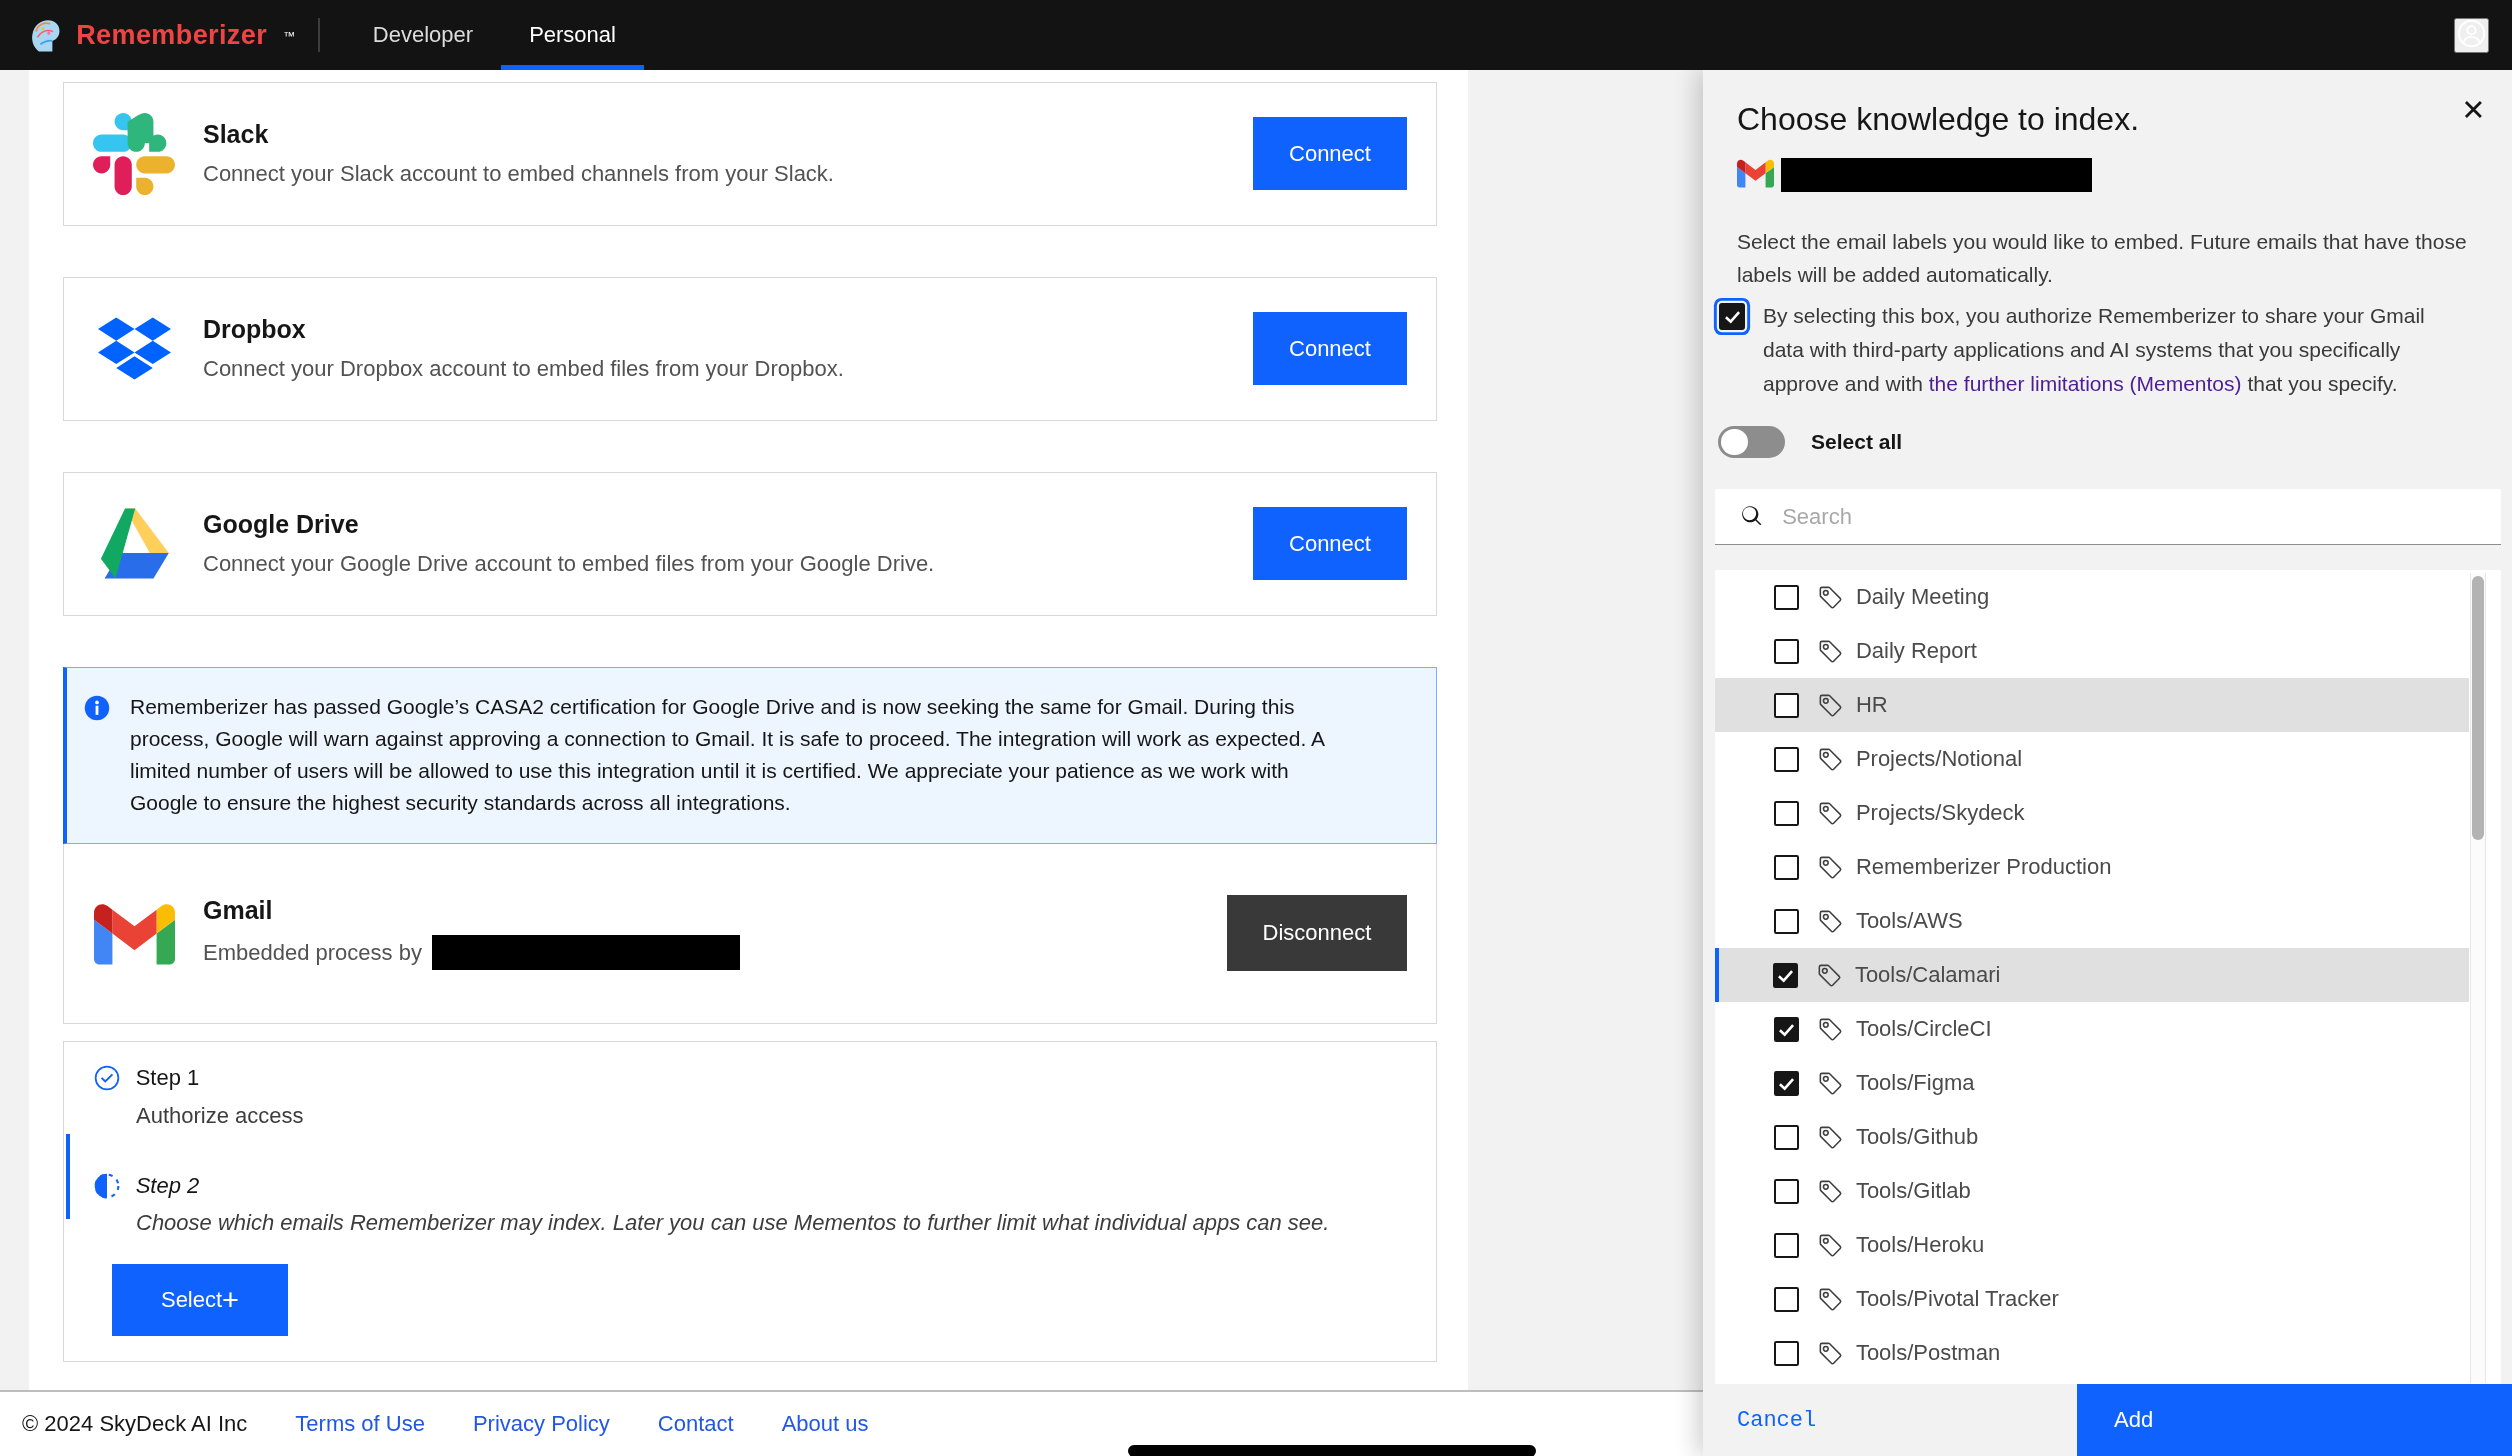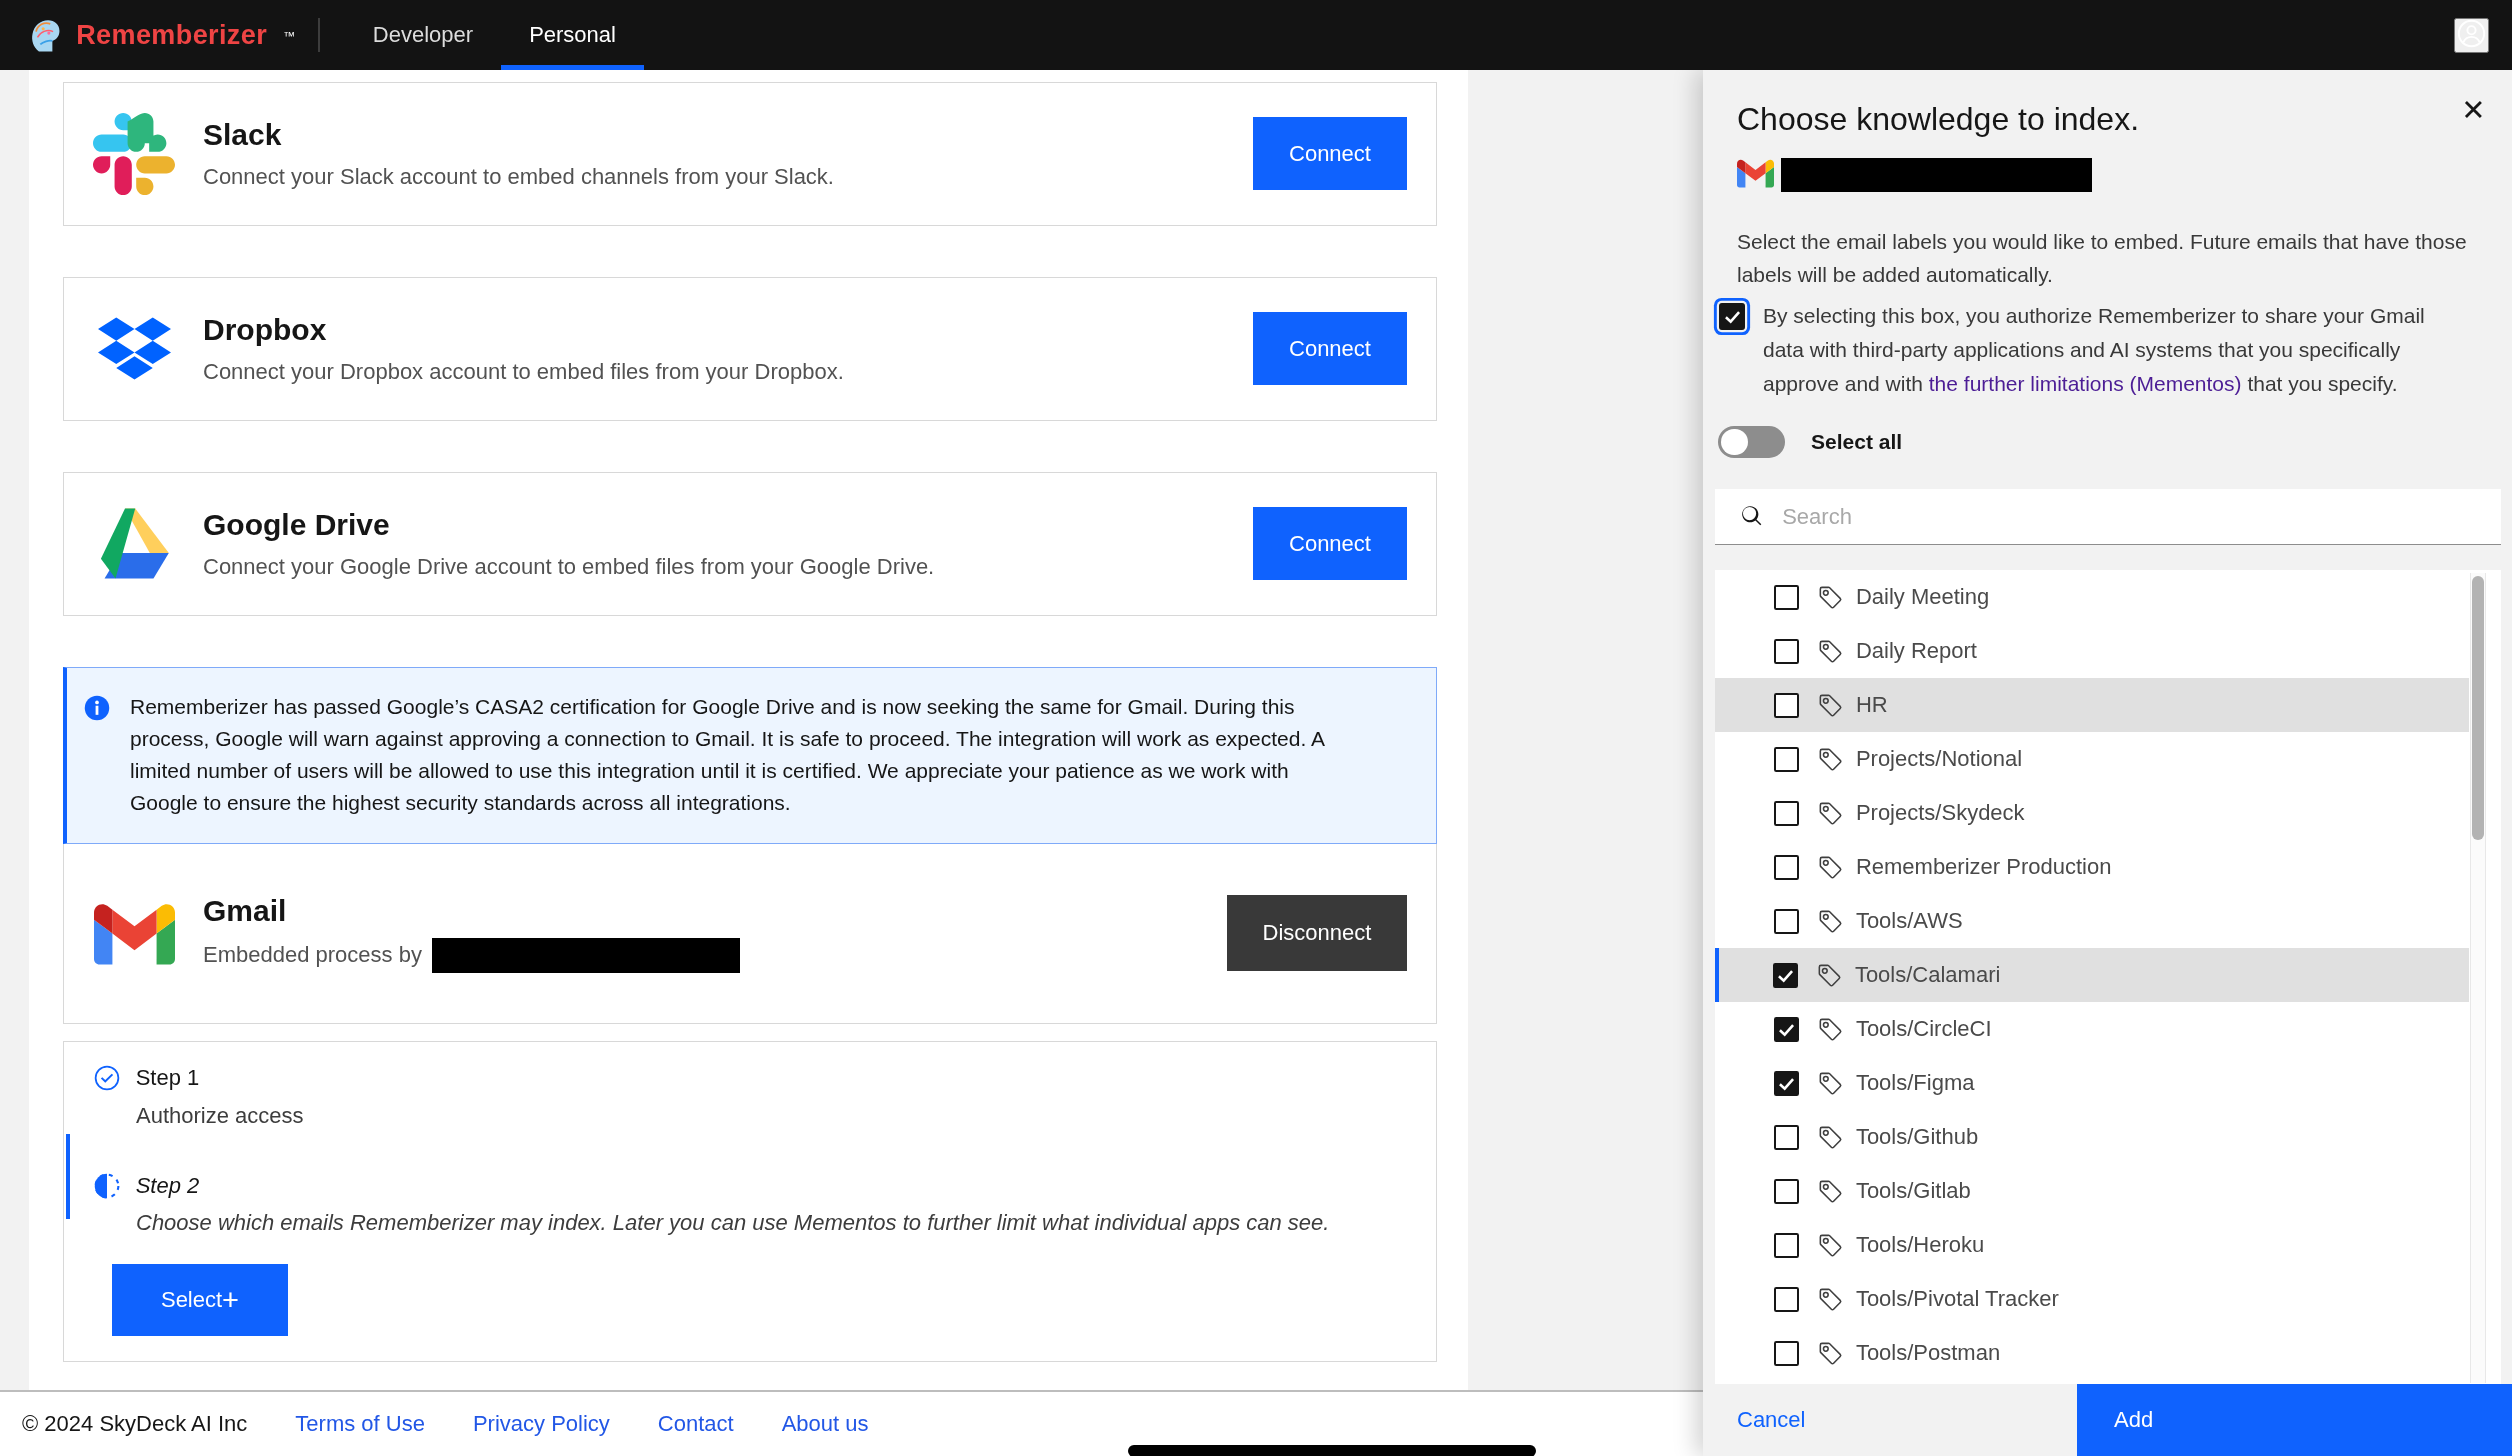--- a/index.html
+++ b/index.html
@@ -27,21 +27,21 @@
   
   .main-surface { position:absolute; left:29px; top:70px; width:1439px; height:1320px;
     background:#ffffff; padding-top:11.7px; overflow:hidden; }
   .card { width:1374px; margin-left:34px; border:1.5px solid #d8d8d8; background:#fff; }
   .integration-card { height:144px; margin-bottom:51px; display:flex;
     align-items:center; padding:0 29px; }
   .int-icon { width:82px; height:82px; flex:none; margin-right:28px;
     display:flex; align-items:center; justify-content:center; }
   .int-icon svg { width:82px; height:82px; }
   .int-text { display:flex; flex-direction:column; }
-  .int-name { font-size:30px; font-weight:700; color:#161616; }
+  .int-name { font-size:25px; font-weight:700; color:#161616; }
   .int-desc { font-size:22px; color:#525252; margin-top:11.7px; }
   .btn { border:none; font-family:inherit; cursor:pointer; }
   .btn-primary { background:#0f62fe; color:#fff; }
   .connect-btn { margin-left:auto; width:154px; height:73px; font-size:22px;
     display:flex; align-items:center; justify-content:center; }
   
   .notice { width:1374px; margin:48px 0 0 34px; background:#edf5ff;
     border:1.5px solid #7faaf9; border-left:4.4px solid #0f62fe;
     padding:23.5px 29px 23.5px 16px; display:flex; gap:19px; min-height:141px; }
   .notice-icon { flex:none; width:28px; height:28px; margin-top:2.9px; }
@@ -124,21 +124,21 @@
   .tag-icon svg { width:25px; height:25px; }
   .row-label { margin-left:13.2px; font-size:22px; color:#4a4a4a; white-space:nowrap; }
   .p-scroll-track { position:absolute; left:767px; top:503px; width:16px;
     height:810px; background:#fbfbfb; border-left:1.5px solid #e8e8e8;
     border-right:1.5px solid #e8e8e8; }
   .p-scroll-thumb { position:absolute; left:769px; top:506px; width:11.7px;
     height:264px; border-radius:5.9px; background:#b3b3b3; cursor:grab; }
   .p-cancel { position:absolute; left:0; bottom:0; width:374px; height:72px;
     background:#f2f2f2; border:none; display:flex; align-items:center;
     padding-left:34px; font-size:22px; color:#0f62fe; cursor:pointer;
-    font-family:Liberation Sans, sans-serif; }
+    font-family:Liberation Mono, monospace; }
   .p-add { position:absolute; left:374px; bottom:0; width:436px; height:72px;
     display:flex; align-items:center; justify-content:flex-start;
     padding-left:37px; font-size:22px; }
 </style>
 </head>
 <body>
 
 <div class="screen">
 
   <header class="topbar">

